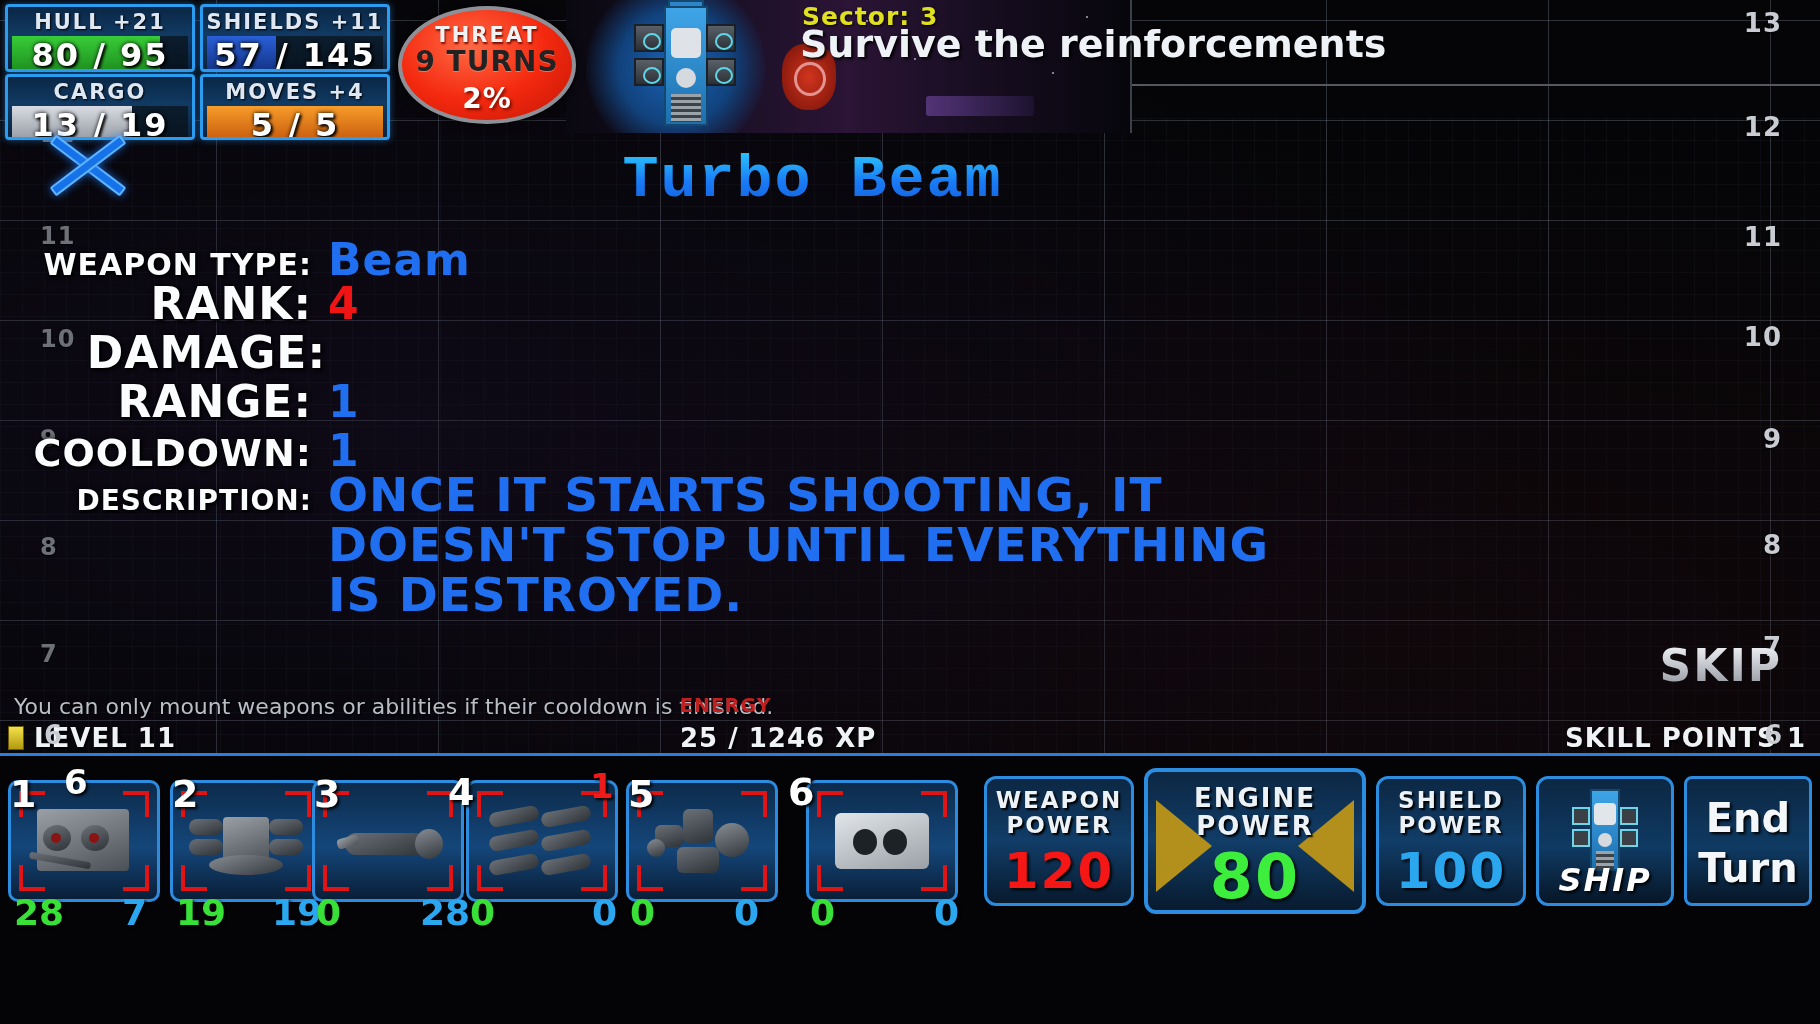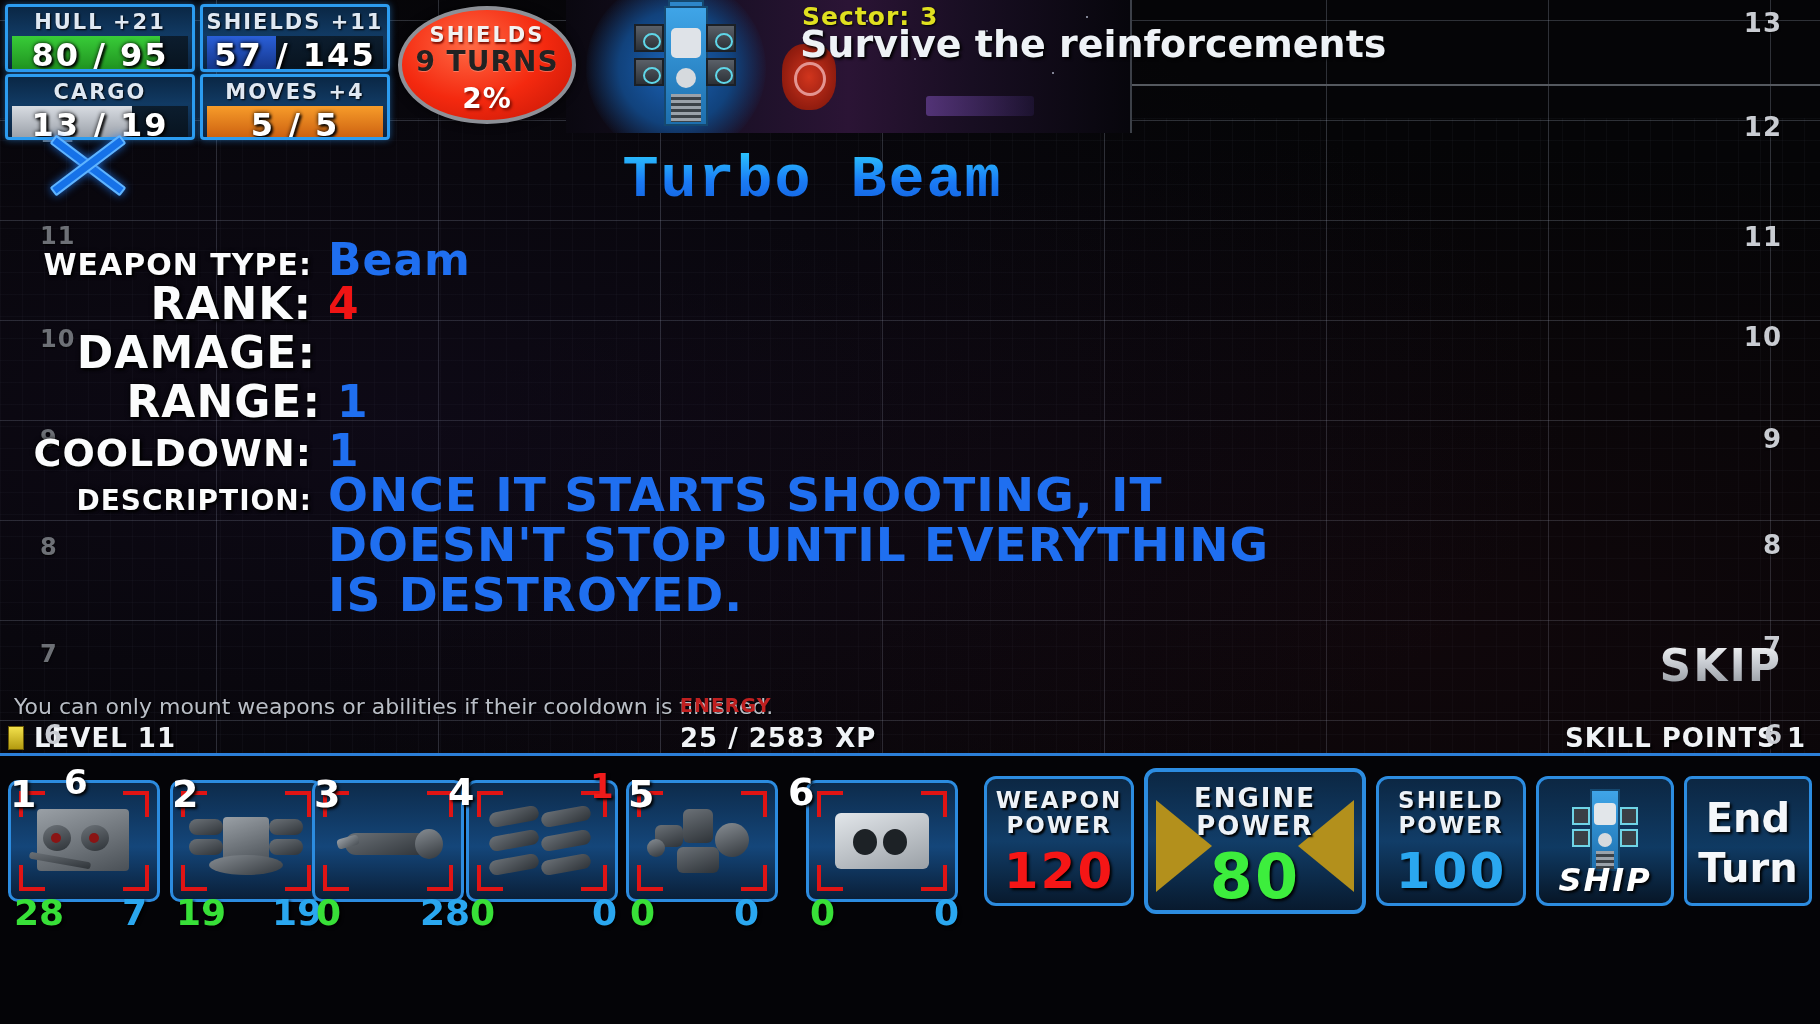--- a/index.html
+++ b/index.html
@@ -229,24 +229,24 @@
     margin-left:16px;
     letter-spacing:1px;
   }
   .sval.red { color:#f01414; }
   #row-type { left:0; top:238px; }
   #row-type .skey { width:312px; font-size:30px; }
   #row-type .sval { font-size:44px; line-height:44px; }
   #row-rank { left:0; top:278px; }
   #row-rank .skey { width:312px; font-size:44px; }
   #row-rank .sval { font-size:44px; }
-  #row-dmg { left:4px; top:327px; }
+  #row-dmg { left:14px; top:327px; }
   #row-dmg .skey { width:312px; font-size:44px; }
   #row-dmg .sval { font-size:44px; }
-  #row-rng { left:0; top:376px;margin-left:9px; }
+  #row-rng { left:0; top:376px; }
   #row-rng .skey { width:312px; font-size:44px; }
   #row-rng .sval { font-size:44px; }
   #row-cd { left:0; top:425px; }
   #row-cd .skey { width:312px; font-size:38px; }
   #row-cd .sval { font-size:44px; }
   #row-desc { left:0; top:470px; display:flex; align-items:flex-start; }
   #row-desc .skey { width:312px; font-size:28px; padding-top:14px; }
   #row-desc .sval {
     font-size:47px; line-height:50px; width:960px;
     letter-spacing:1px;
@@ -498,21 +498,21 @@
   <div class="statbox" id="box-moves">
     <div class="lbl">MOVES +4</div>
     <div class="barwrap">
       <div class="fill fill-moves" id="fill-moves" style="width: 100%;"></div>
       <div class="val">5 / 5</div>
     </div>
   </div>
 </div>
 
 <div id="threat">
-  <div class="t1">SHIELDS</div>
+  <div class="t1">THREAT</div>
   <div class="t2">9 TURNS</div>
   <div class="t3">2%</div>
 </div>
 
 <div id="close-x">
     <span></span>
     <span></span>
   </div>
 
 <div id="detail">
@@ -550,21 +550,21 @@
 </div>
 
 <div id="skip">SKIP</div>
 
 <div id="hint">You can only mount weapons or abilities if their cooldown is finished.</div>
 <div id="hint-energy">ENERGY</div>
 
 <div id="levelbar">
   <div id="lvl-chip"></div>
   <div class="lvltxt" id="lvl-label">LEVEL 11</div>
-  <div class="lvltxt" id="lvl-xp">25 / 2583 XP</div>
+  <div class="lvltxt" id="lvl-xp">25 / 1246 XP</div>
   <div class="lvltxt" id="lvl-sp">SKILL POINTS 1</div>
 </div>
 
 <div id="bottom">
 
   <div id="corner6b">6</div>
   <div id="corner6">6</div>
 
   <div class="slot" style="left:8px">
     <div class="bracket tl"></div>

